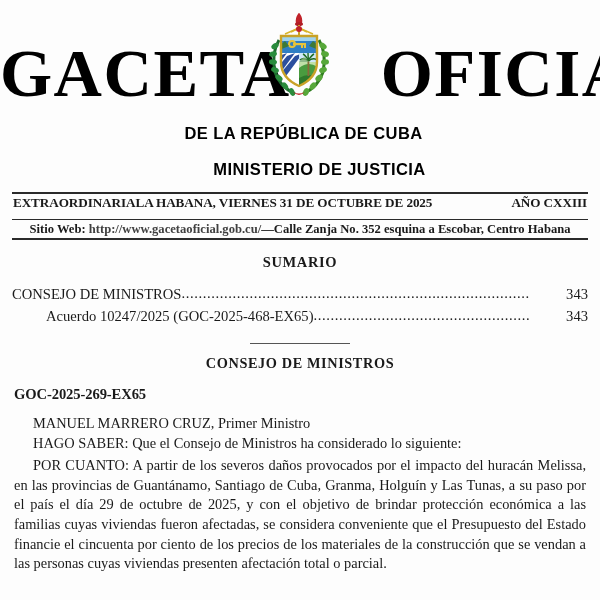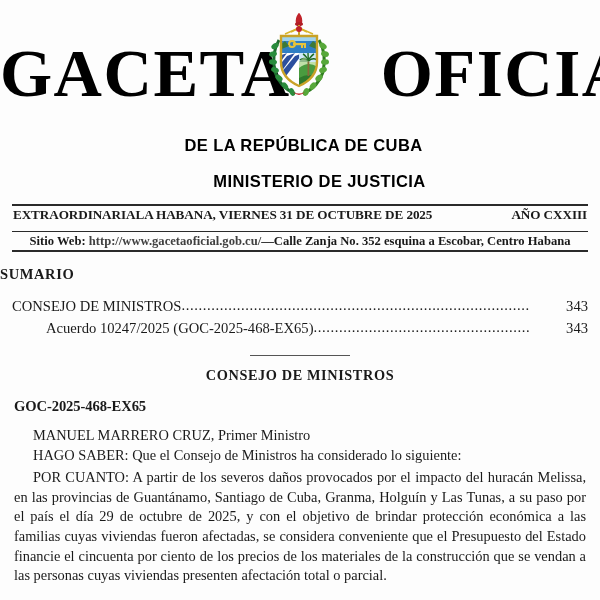--- a/index.html
+++ b/index.html
@@ -57,21 +57,21 @@
 
   
   .subtitle {
     text-align: center;
     font-family: "Liberation Sans", "DejaVu Sans", sans-serif;
     font-weight: bold;
     font-size: 16.5px;
     letter-spacing: 0.4px;
     color: #000;
   }
-  .sub-republica { margin-top: 18px; padding-left: 7px; }
+  .sub-republica { margin-top: 6px; padding-left: 7px; }
   .sub-ministerio { margin-top: 17px; margin-left: 39px; }
 
   
   .info-block {
     margin: 13px 12px 0 12px;
     border-top: 2px solid #2a2a2a;
     border-bottom: 2px solid #2a2a2a;
   }
   .info-row-1 {
     display: flex;
@@ -96,20 +96,21 @@
     display: flex;
     justify-content: space-between;
     font-weight: bold;
     font-size: 13px;
     padding: 2px 1px 1px 1px;
     border-top: 2px solid #2a2a2a;
   }
 
   
   .sumario-title {
+    text-align: center;
     font-weight: bold;
     font-size: 14.5px;
     letter-spacing: 0.6px;
     margin-top: 14px;
   }
   .sumario-list {
     margin: 12px 12px 0 12px;
     font-size: 14.6px;
   }
   .sumario-entry {
@@ -295,21 +296,21 @@
     <div class="sumario-entry indent">
       <span class="sumario-label">Acuerdo 10247/2025 (GOC-2025-468-EX65)</span>
       <span class="sumario-dots">..............................................................</span>
       <span class="sumario-page">343</span>
     </div>
   </div>
 
   <div class="short-rule"></div>
   <div class="section-heading">CONSEJO DE MINISTROS</div>
 
-  <div class="doc-id">GOC-2025-468-EX65</div>
+  <div class="doc-id">GOC-2025-269-EX65</div>
 
   <div class="body-block">
     <div class="body-line-indent">MANUEL MARRERO CRUZ, Primer Ministro</div>
     <div class="body-line-indent">HAGO SABER: Que el Consejo de Ministros ha considerado lo siguiente:</div>
     <div class="body-para">POR CUANTO: A partir de los severos daños provocados por el impacto del huracán Melissa, en las provincias de Guantánamo, Santiago de Cuba, Granma, Holguín y Las Tunas, a su paso por el país el día 29 de octubre de 2025, y con el objetivo de brindar protección económica a las familias cuyas viviendas fueron afectadas, se considera conveniente que el Presupuesto del Estado financie el cincuenta por ciento de los precios de los materiales de la construcción que se vendan a las personas cuyas viviendas presenten afectación total o parcial.</div>
   </div>
 
 </div>
 
 </body></html>

